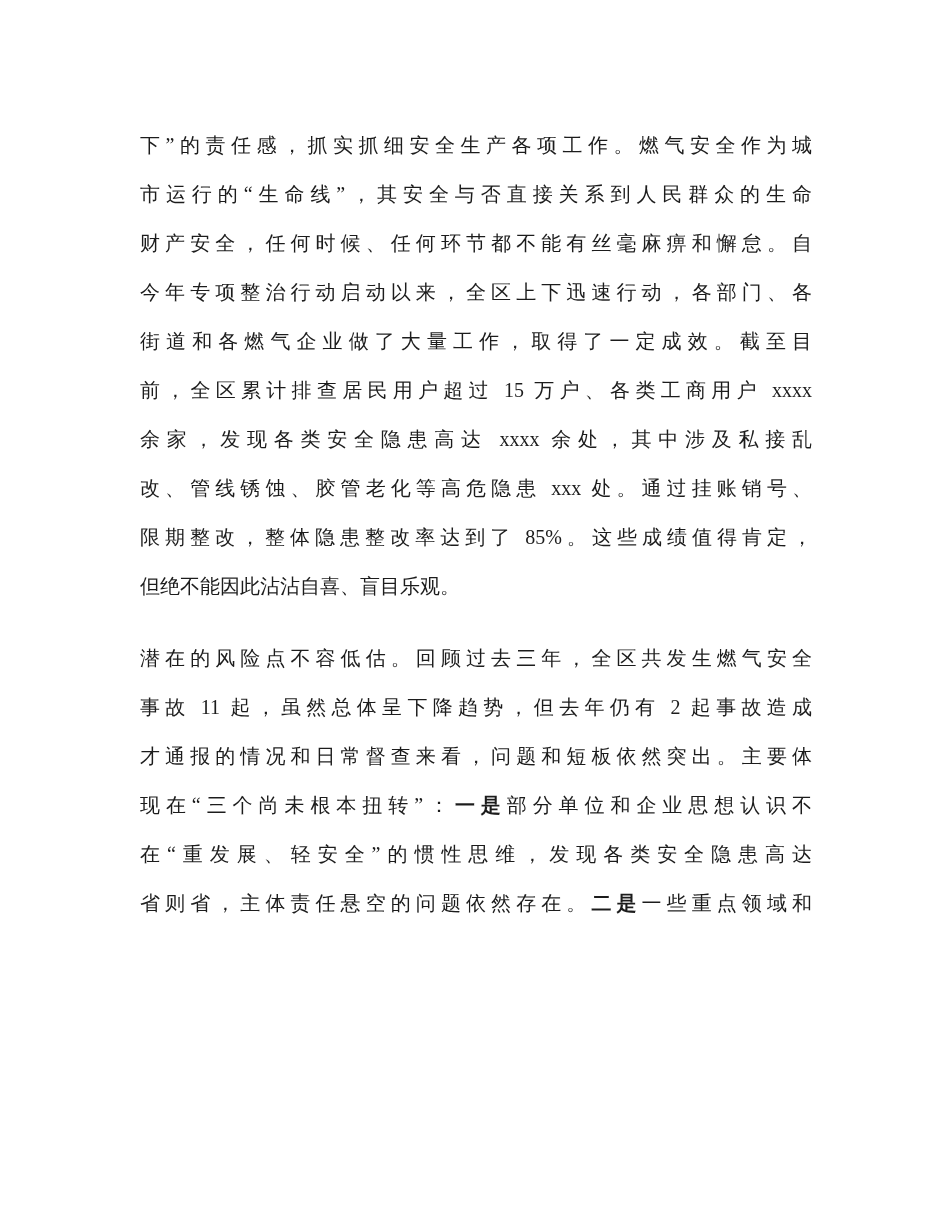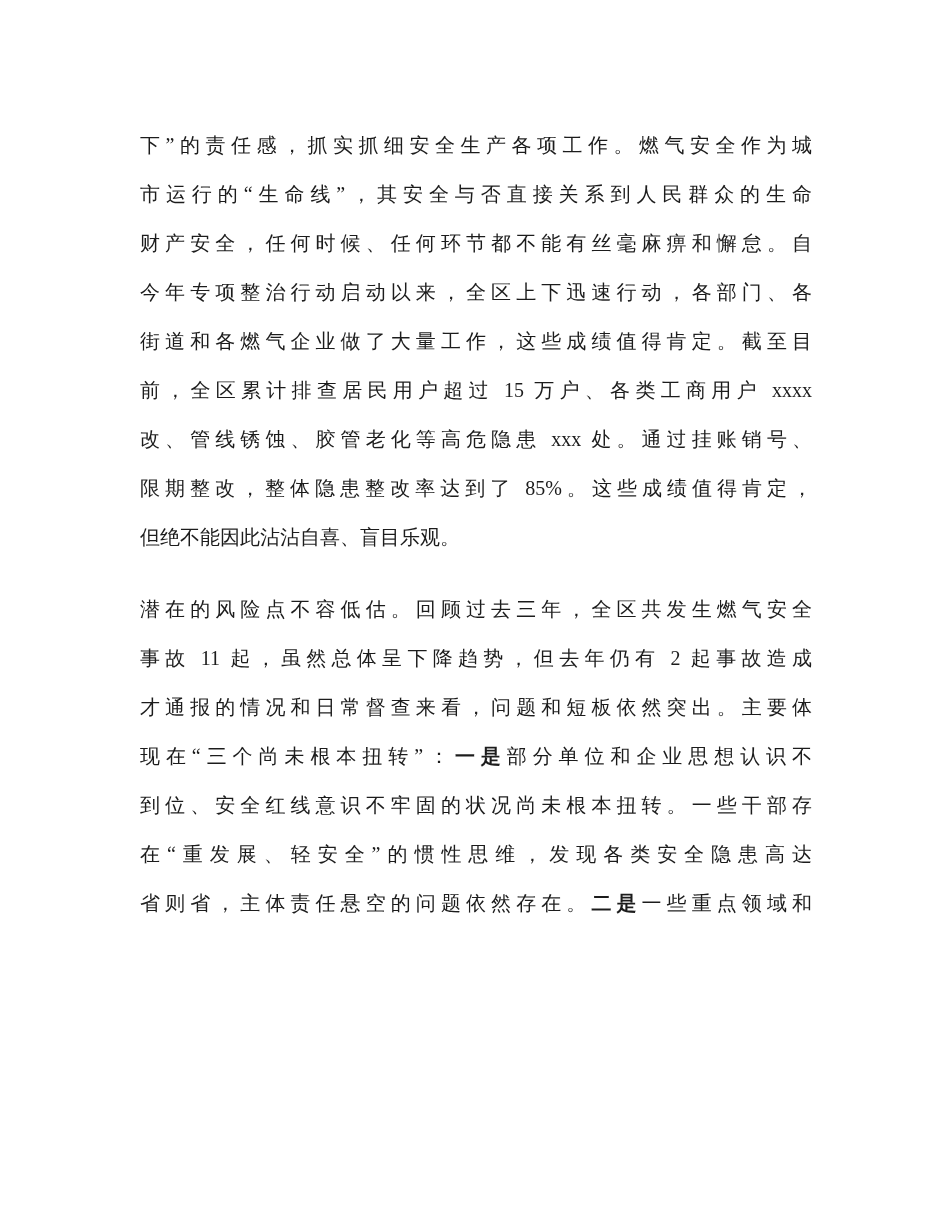--- a/index.html
+++ b/index.html
@@ -46,29 +46,29 @@
 </head>
 <body>
 
 <div class="page" style="background: rgb(255, 255, 255);">
   <div class="doc" id="doc" style="color: rgb(28, 28, 28);">
       <div class="para">
         <div class="line just"><span>下”的责任感，抓实抓细安全生产各项工作。燃气安全作为城</span></div>
         <div class="line just"><span>市运行的“生命线”，其安全与否直接关系到人民群众的生命</span></div>
         <div class="line just"><span>财产安全，任何时候、任何环节都不能有丝毫麻痹和懈怠。自</span></div>
         <div class="line just"><span>今年专项整治行动启动以来，全区上下迅速行动，各部门、各</span></div>
-        <div class="line just"><span>街道和各燃气企业做了大量工作，这些成绩值得肯定。截至目</span></div>
+        <div class="line just"><span>街道和各燃气企业做了大量工作，取得了一定成效。截至目</span></div>
         <div class="line just"><span>前，全区累计排查居民用户超过 15 万户、各类工商用户 xxxx</span></div>
+        <div class="line just"><span>余家，发现各类安全隐患高达 xxxx 余处，其中涉及私接乱</span></div>
         <div class="line just"><span>改、管线锈蚀、胶管老化等高危隐患 xxx 处。通过挂账销号、</span></div>
         <div class="line just"><span>限期整改，整体隐患整改率达到了 85%。这些成绩值得肯定，</span></div>
         <div class="line"><span>但绝不能因此沾沾自喜、盲目乐观。</span></div>
       </div>
       <div class="para">
         <div class="line just"><span>潜在的风险点不容低估。回顾过去三年，全区共发生燃气安全</span></div>
         <div class="line just"><span>事故 11 起，虽然总体呈下降趋势，但去年仍有 2 起事故造成</span></div>
         <div class="line just"><span>才通报的情况和日常督查来看，问题和短板依然突出。主要体</span></div>
         <div class="line just"><span>现在“三个尚未根本扭转”：</span><b>一是</b><span>部分单位和企业思想认识不</span></div>
-        <div class="line just"><span>到位、安全红线意识不牢固的状况尚未根本扭转。一些干部存</span></div>
         <div class="line just"><span>在“重发展、轻安全”的惯性思维，发现各类安全隐患高达</span></div>
         <div class="line just"><span>省则省，主体责任悬空的问题依然存在。</span><b>二是</b><span>一些重点领域和</span></div>
       </div>
     </div>
 </div>
 
 </body></html>

